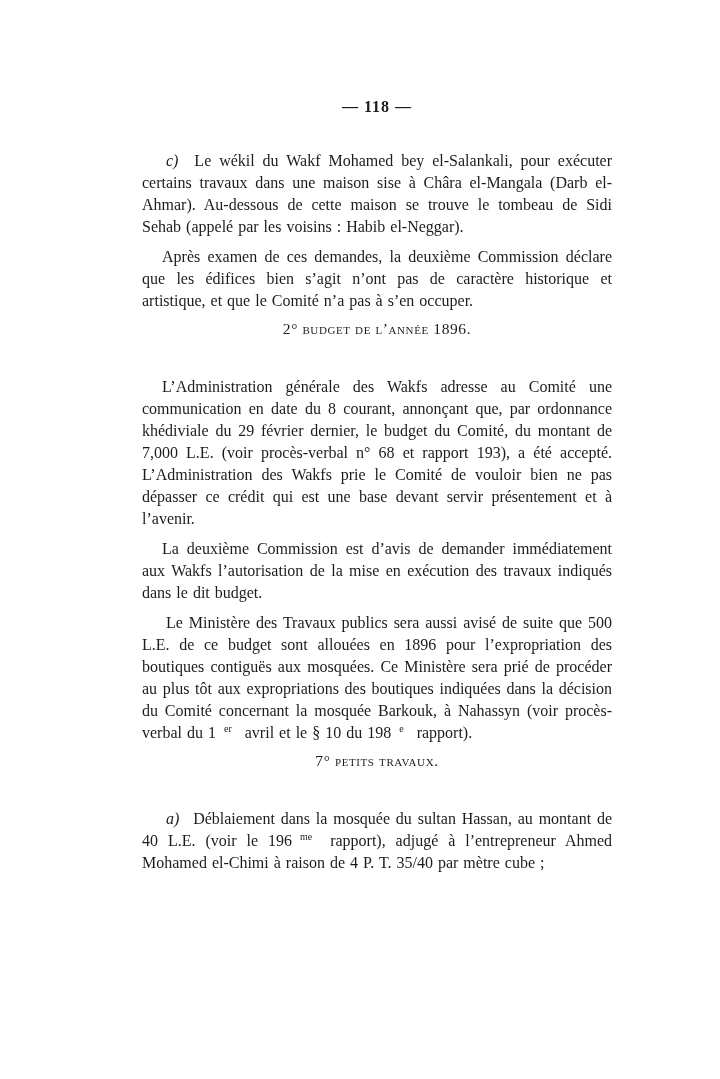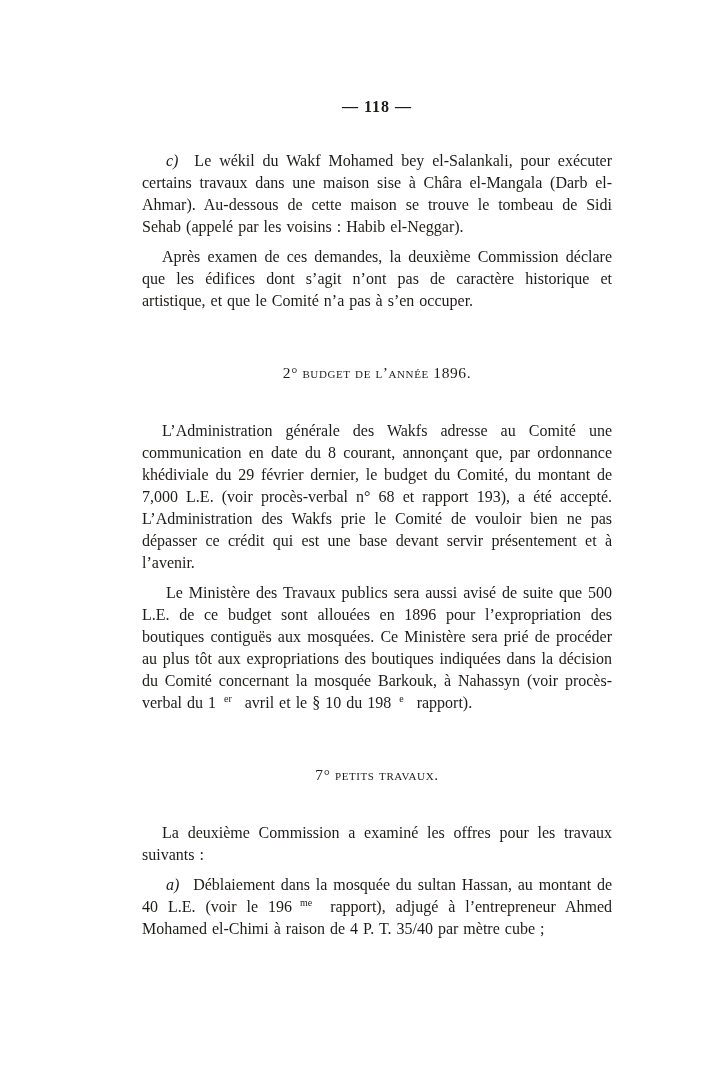--- a/index.html
+++ b/index.html
@@ -36,50 +36,49 @@
     text-align: justify;
     text-indent: 20px;
     word-spacing: 1px;
   }
   .section-heading {
     text-align: center;
     font-weight: normal;
     font-size: 15.5px;
     font-variant: small-caps;
     letter-spacing: 0.6px;
-    margin-top: 44px;
     margin-bottom: 30px;
   }
   .italic { font-style: italic; }
   sup {
     font-size: 10px;
     line-height: 0;
     vertical-align: super;
     margin-top: 28px;
   }
 </style>
 </head>
 <body>
 
 <div class="page">
   <div class="text-block">
 
     <div class="page-number">— 118 —</div>
 
     <p class="body-para"><span class="italic">c)</span><span> Le wékil du Wakf Mohamed bey el-Salankali, pour exécuter certains travaux dans une maison sise à Châra el-Mangala (Darb el-Ahmar). Au-dessous de cette maison se trouve le tombeau de Sidi Sehab (appelé par les voisins : Habib el-Neggar).</span></p>
 
-    <p class="body-para">Après examen de ces demandes, la deuxième Commission déclare que les édifices dont s’agit n’ont pas de caractère historique et artistique, et que le Comité n’a pas à s’en occuper.</p>
+    <p class="body-para">Après examen de ces demandes, la deuxième Commission déclare que les édifices bien s’agit n’ont pas de caractère historique et artistique, et que le Comité n’a pas à s’en occuper.</p>
 
     <h2 class="section-heading">2° budget de l’année 1896.</h2>
 
     <p class="body-para">L’Administration générale des Wakfs adresse au Comité une communication en date du 8 courant, annonçant que, par ordonnance khédiviale du 29 février dernier, le budget du Comité, du montant de 7,000 L.E. (voir procès-verbal n° 68 et rapport 193), a été accepté. L’Administration des Wakfs prie le Comité de vouloir bien ne pas dépasser ce crédit qui est une base devant servir présentement et à l’avenir.</p>
 
+    <p class="body-para">La deuxième Commission est d’avis de demander immédiatement aux Wakfs l’autorisation de la mise en exécution des travaux indiqués dans le dit budget.</p>
 
     <p class="body-para"><span>Le Ministère des Travaux publics sera aussi avisé de suite que 500 L.E. de ce budget sont allouées en 1896 pour l’expropriation des boutiques contiguës aux mosquées. Ce Ministère sera prié de procéder au plus tôt aux expropriations des boutiques indiquées dans la décision du Comité concernant la mosquée Barkouk, à Nahassyn (voir procès-verbal du 1</span><sup>er</sup><span> avril et le § 10 du 198</span><sup>e</sup><span> rapport).</span></p>
 
     <h2 class="section-heading">7° petits travaux.</h2>
 
-    <p class="body-para">La deuxième Commission a examiné les offres pour les travaux suivants :</p>
 
     <p class="body-para"><span class="italic">a)</span><span> Déblaiement dans la mosquée du sultan Hassan, au montant de 40 L.E. (voir le 196</span><sup>me</sup><span> rapport), adjugé à l’entrepreneur Ahmed Mohamed el-Chimi à raison de 4 P. T. 35/40 par mètre cube ;</span></p>
 
   </div>
 </div>
 
 </body></html>

